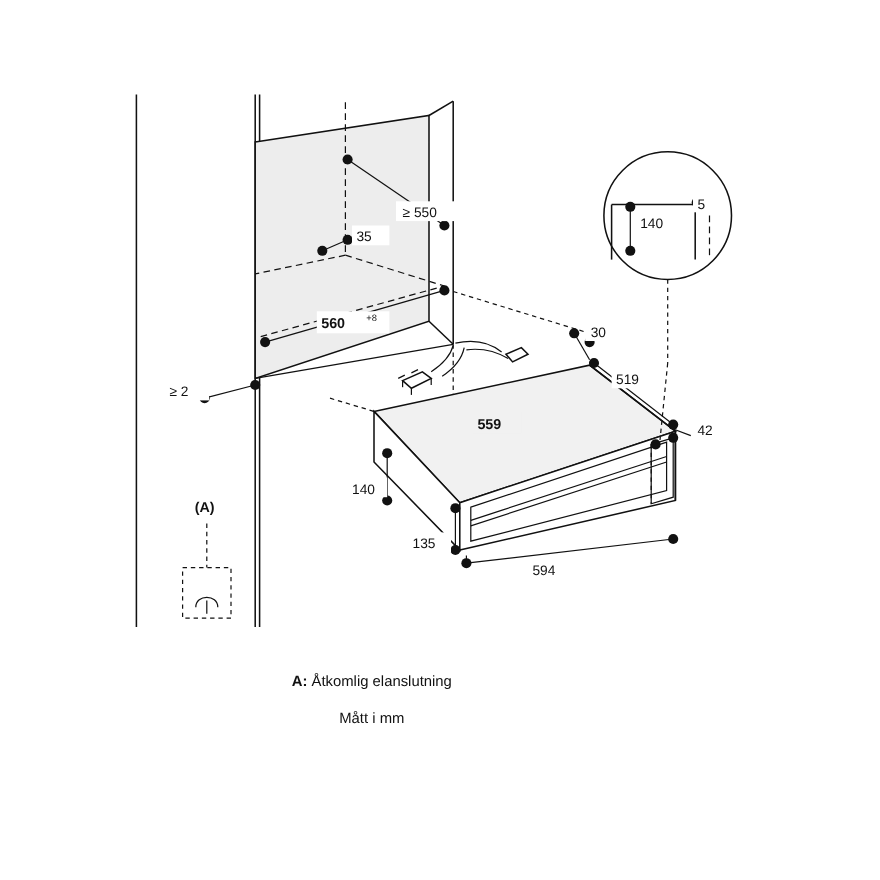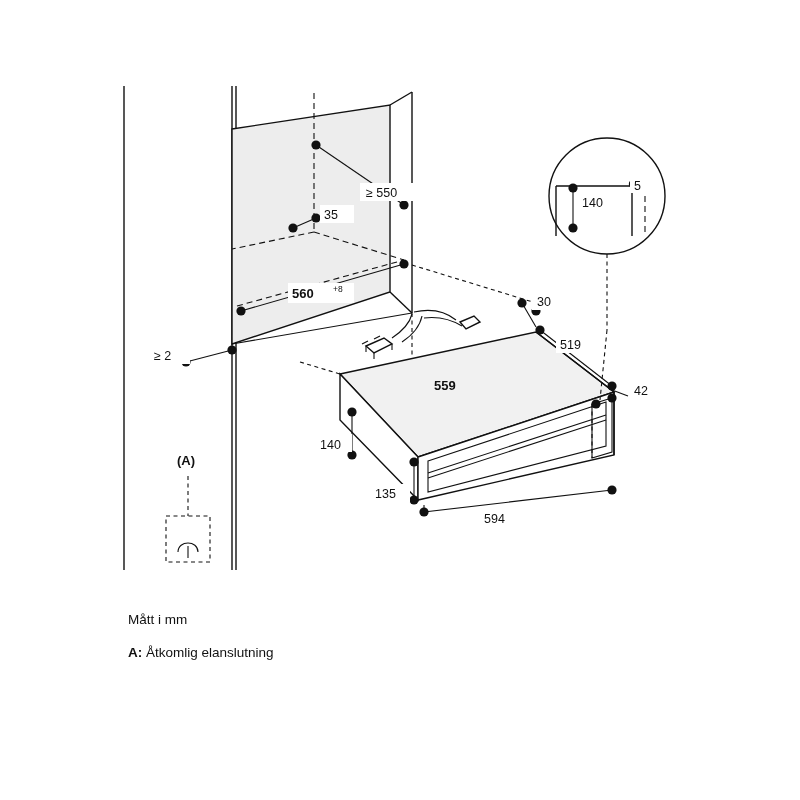--- a/index.html
+++ b/index.html
@@ -14,20 +14,21 @@
     color: #111111;
     position: relative;
     overflow: hidden;
   }
   #diagram-root {
     position: absolute;
     left: 0;
     top: 0;
     width: 800px;
     height: 692px;
+    text-align: center;
   }
   svg.drawing {
     position: absolute;
     left: 0;
     top: 0;
     width: 800px;
     height: 800px;
     display: block;
   }
   .legend {
@@ -265,19 +266,19 @@
       <text class="lbl-bold" x="177" y="465">(A)</text>
       <line class="sd2" x1="188" y1="476" x2="188" y2="516"></line>
       <rect x="166" y="516" width="44" height="46" class="sd2" fill="#ffffff"></rect>
       <path class="st" d="M 178 552 C 178 540 198 540 198 552"></path>
       <line class="st" x1="188" y1="546" x2="188" y2="558"></line>
     </g>
 
   </svg>
 
   <div class="legend">
-    <div class="legend-line">Mått i mm</div>
     <div class="legend-line">
       <b>A:</b><span> Åtkomlig elanslutning</span>
     </div>
+    <div class="legend-line">Mått i mm</div>
   </div>
 
 </div>
 
 </body></html>

